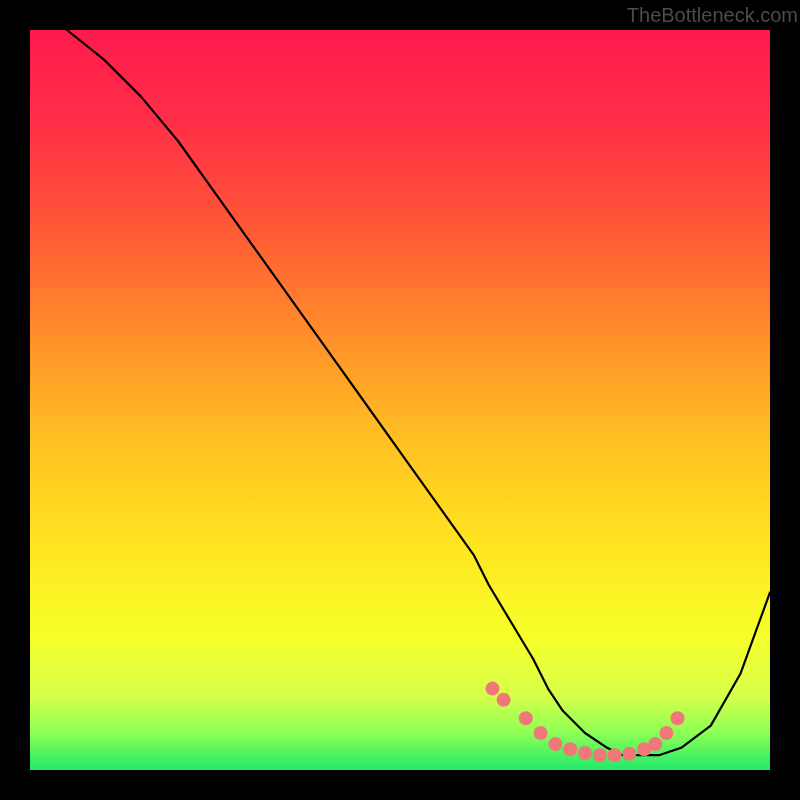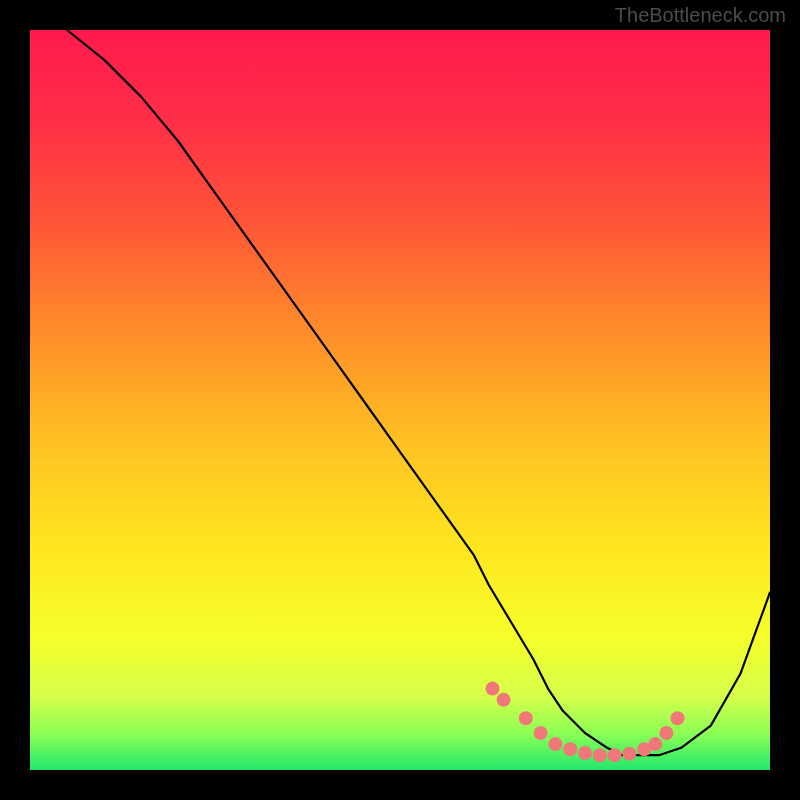--- a/index.html
+++ b/index.html
@@ -13,21 +13,21 @@
   }
   .frame {
     position: relative;
     width: 800px;
     height: 800px;
     background: #000;
   }
   .watermark {
     position: absolute;
     top: 4px;
-    right: 14px;
+    right: 2px;
     font-size: 20px;
     font-weight: 500;
     color: #4c4c4c;
     letter-spacing: 0px;
     z-index: 20;
   }
   
   svg.plot {
     position: absolute;
     top: 0;

